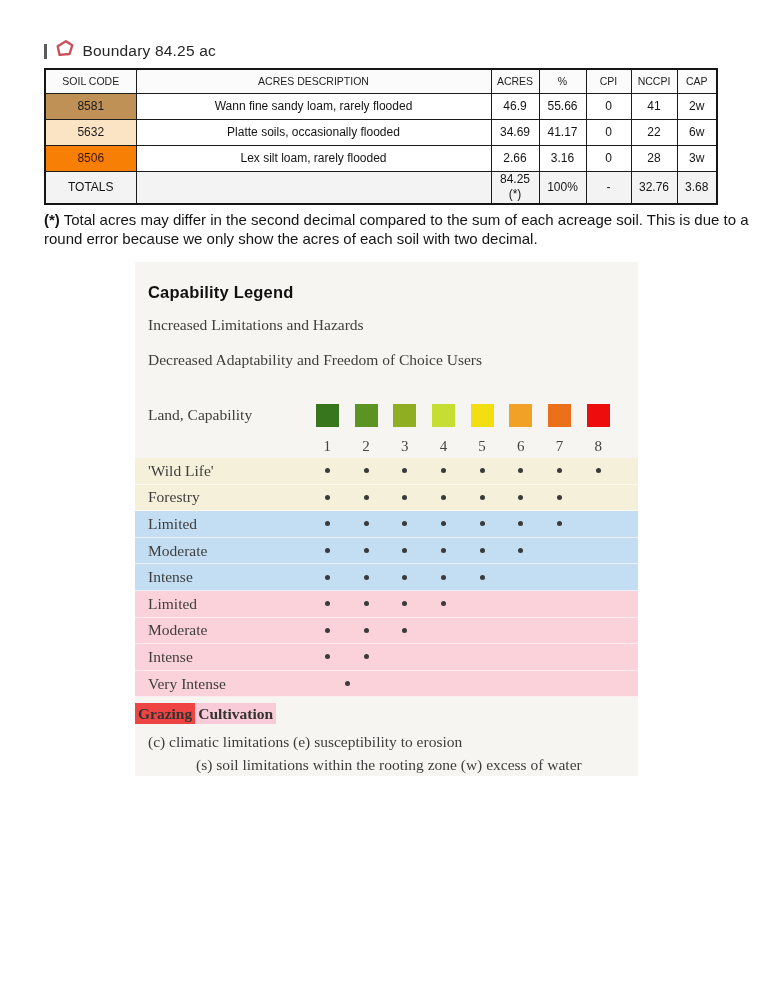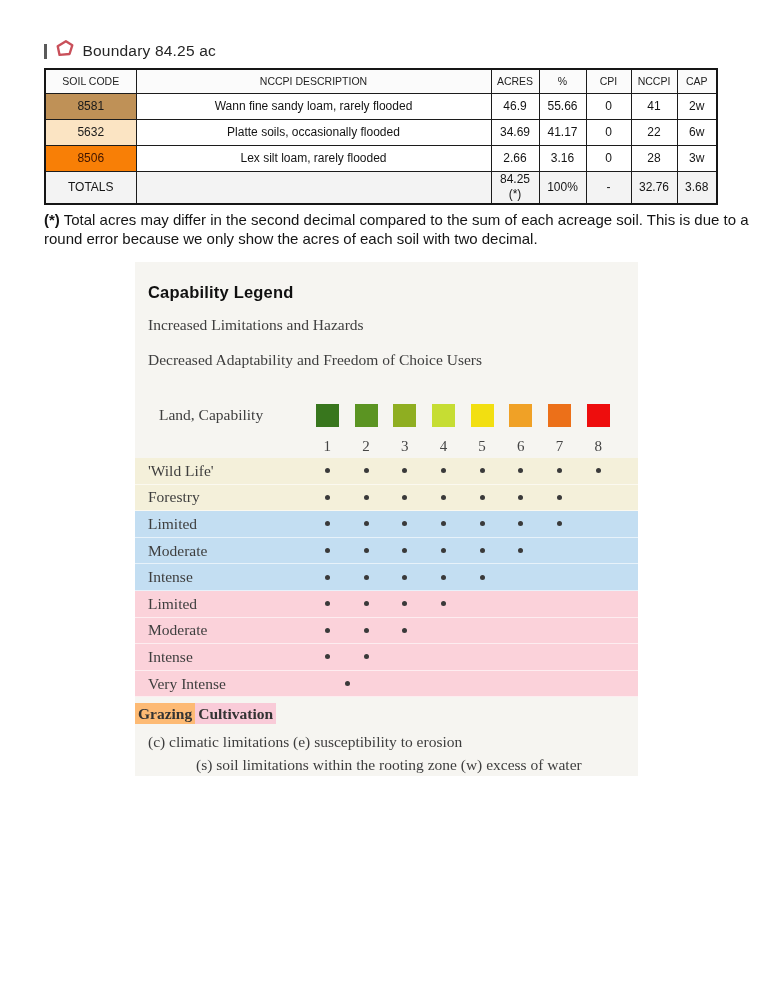--- a/index.html
+++ b/index.html
@@ -34,21 +34,21 @@
 
   
   .cap-section { position:absolute; left:135px; top:262px; width:503px; height:514px; background:#f6f5f1; }
   .cap-title { position:absolute; left:13px; top:21px; font-size:16.5px; font-weight:700; color:#101010; letter-spacing:0.2px; }
   .cap-sub { position:absolute; left:13px; font-family:"Liberation Serif", serif; font-size:15.5px; color:#3e3e3e; }
   .cap-sub.s1 { top:54px;text-align:right; }
   .cap-sub.s2 { top:89px; }
 
   .cgrid { display:grid; grid-template-columns:173px repeat(8, 38.7px); align-items:center; }
   .scale-row { position:absolute; left:0; top:138px; height:30px; width:100%; }
-  .scale-label { padding-left:24px; font-family:"Liberation Serif", serif; font-size:15.5px; color:#3e3e3e; }
+  .scale-label { padding-left:13px; font-family:"Liberation Serif", serif; font-size:15.5px; color:#3e3e3e; }
   .sqcell { display:flex; justify-content:center; }
   .sq { width:23px; height:23px; }
 
   .nums-row { position:absolute; left:0; top:174px; height:20px; width:100%;
     font-family:"Liberation Serif", serif; font-size:15px; color:#454545; }
   .numcell { text-align:center; }
 
   .matrix { position:absolute; left:0; top:196px; width:100%; }
   .crow { height:26.6px; border-bottom:1.5px solid rgba(255,255,255,0.6); }
   .clabel { padding-left:13px; font-family:"Liberation Serif", serif; font-size:15.5px; color:#3e3e3e; white-space:nowrap; }
@@ -82,21 +82,21 @@
         <col style="width:355px">
         <col style="width:48px">
       <col style="width:47px">
         <col style="width:45px">
         <col style="width:46px">
         <col style="width:40px">
     </colgroup>
     <thead>
       <tr>
         <th>SOIL CODE</th>
-        <th>NCCPI DESCRIPTION</th>
+        <th>ACRES DESCRIPTION</th>
         <th>ACRES</th>
         <th>%</th>
         <th>CPI</th>
         <th>NCCPI</th>
         <th>CAP</th>
       </tr>
     </thead>
     <tbody>
       <tr>
         <td style="background-color: rgb(191, 145, 87); color: rgb(26, 26, 26);">8581</td>
@@ -369,19 +369,19 @@
           <div class="dotcell"></div>
           <div class="dotcell"></div>
           <div class="dotcell"></div>
           <div class="dotcell"></div>
           <div class="dotcell"></div>
           <div class="dotcell"></div>
         </div>
       </div>
 
     <div class="cap-footer">
-      <span class="hl" style="background-color: #fdba74;">Grazing</span><span class="hl" style="background-color: rgb(249, 203, 216);">Cultivation</span>
+      <span class="hl" style="background-color: #ef4444;">Grazing</span><span class="hl" style="background-color: rgb(249, 203, 216);">Cultivation</span>
     </div>
     <div class="cap-note n1">(c) climatic limitations (e) susceptibility to erosion</div>
     <div class="cap-note n2">(s) soil limitations within the rooting zone (w) excess of water</div>
   </div>
 
 </div>
 
 </body></html>

